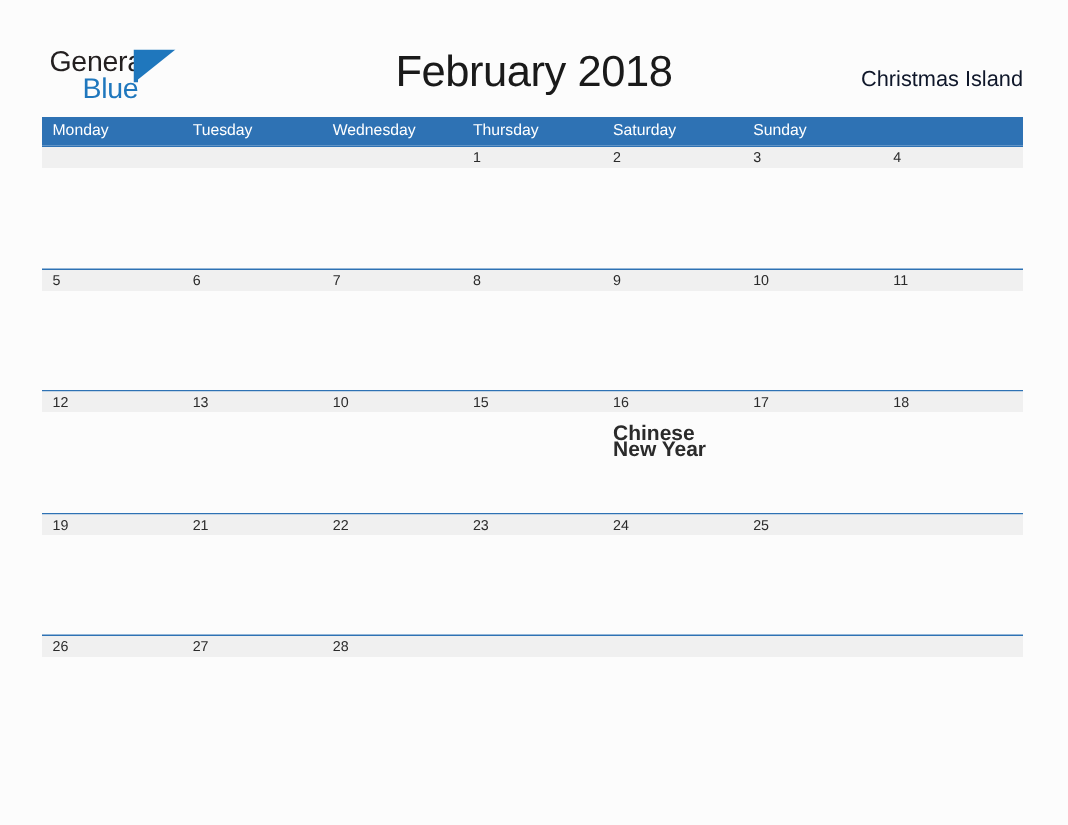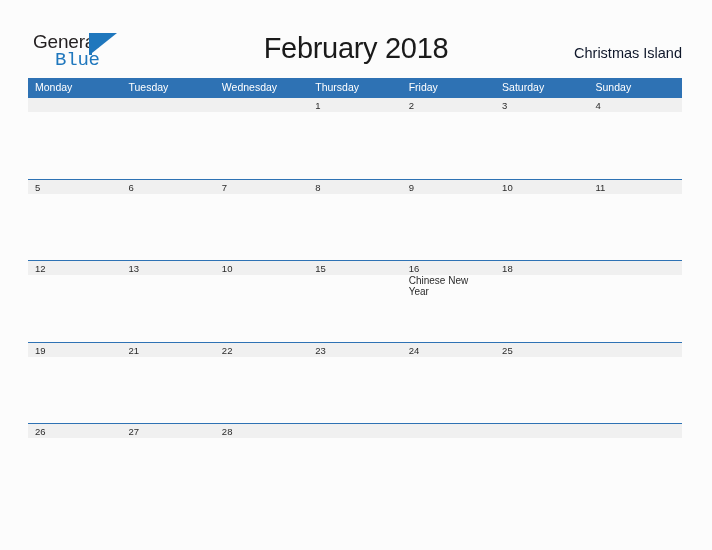--- a/index.html
+++ b/index.html
@@ -45,21 +45,21 @@
     color: #231f20;
     font-family: "Liberation Sans", sans-serif;
   }
   .logo-blue {
     position: absolute;
     left: 22px;
     top: 18px;
     font-size: 19px;
     letter-spacing: -0.2px;
     color: #1f77bd;
-    font-family: Liberation Mono, monospace;
+    font-family: Liberation Sans, sans-serif;
   }
   .logo-mark {
     position: absolute;
     left: 56px;
     top: 2px;
     width: 32px;
     height: 22px;
   }
 
   .cal-title {
@@ -128,25 +128,26 @@
     padding: 2px 6px 0 7px;
     position: relative;
   }
   .day-num {
     font-size: 9.5px;
     color: #2b2b2b;
     line-height: 12px;
     font-family: "Liberation Sans", sans-serif;
   }
   .day-event {
-    font-size: 10px;
+    font-size: 14px;
     color: #2b2b2b;
     line-height: 11px;
-    margin-top: 0;
-    font-family: "Liberation Sans", sans-serif;
+    margin-top: 8px;
+    font-family: "Liberation Sans", sans-serif;
+    font-weight: bold;
   }
   .day-cell.empty .day-num {
     visibility: hidden;
   }
 </style>
 </head>
 <body>
 
 <div class="page">
 
@@ -169,21 +170,20 @@
 
   </div>
 
   <div class="calendar">
 
     <div class="dow-row">
       <div class="dow-cell">Monday</div>
       <div class="dow-cell">Tuesday</div>
       <div class="dow-cell">Wednesday</div>
       <div class="dow-cell">Thursday</div>
-      <div class="dow-cell">Friday</div>
       <div class="dow-cell">Saturday</div>
       <div class="dow-cell">Sunday</div>
     </div>
 
     <div class="week-row">
       <div class="week-inner">
         <div class="day-cell empty">
           <div class="day-num"></div>
           <div class="day-event"></div>
         </div>
@@ -263,20 +263,24 @@
         </div>
         <div class="day-cell">
           <div class="day-num">15</div>
           <div class="day-event"></div>
         </div>
         <div class="day-cell">
           <div class="day-num">16</div>
           <div class="day-event">Chinese New Year</div>
         </div>
         <div class="day-cell">
+          <div class="day-num">17</div>
+          <div class="day-event"></div>
+        </div>
+        <div class="day-cell">
           <div class="day-num">18</div>
           <div class="day-event"></div>
         </div>
       </div>
     </div>
 
     <div class="week-row">
       <div class="week-inner">
         <div class="day-cell">
           <div class="day-num">19</div>

